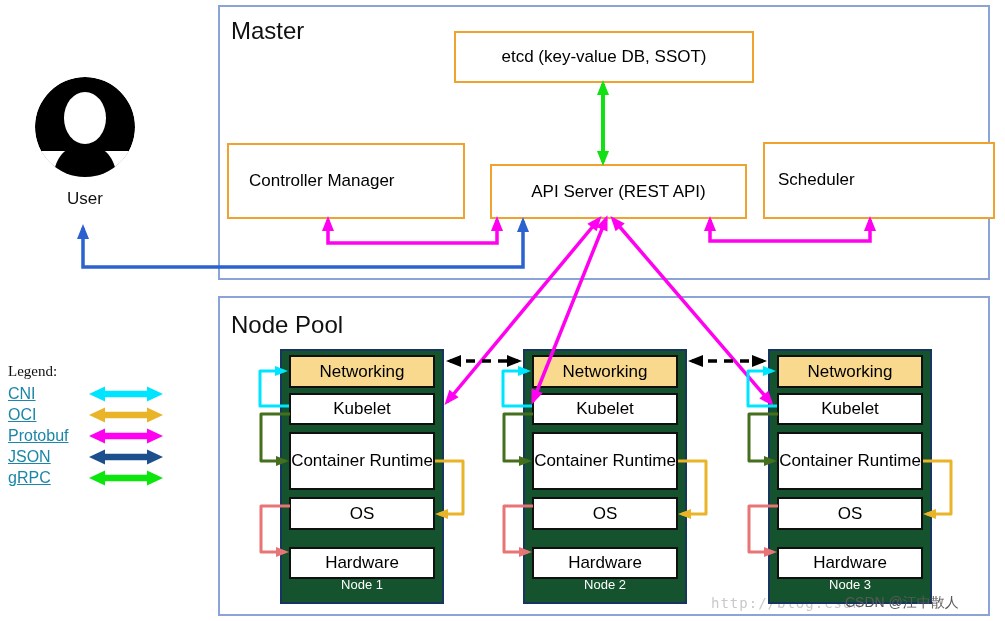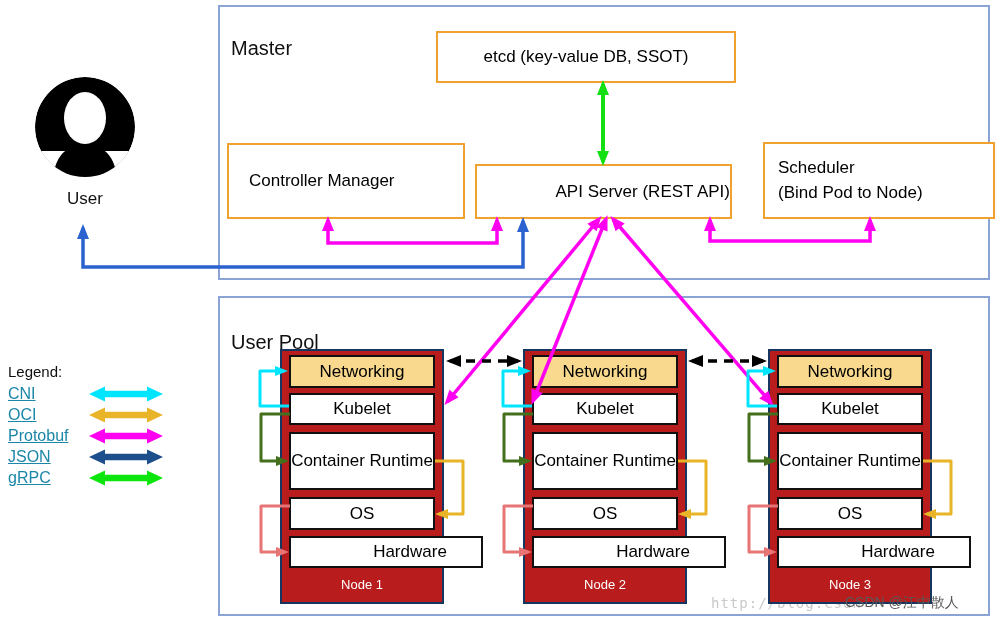--- a/index.html
+++ b/index.html
@@ -1,85 +1,84 @@
 <!DOCTYPE html>
 <html><head>
 <meta charset="utf-8">
 <style>
   html,body{margin:0;padding:0;background:#ffffff;}
   #stage{position:relative;width:1005px;height:621px;background:#ffffff;overflow:hidden;
          font-family:"Liberation Sans", sans-serif;color:#111;}
   .section{position:absolute;border:2px solid #8aa5d5;background:#ffffff;z-index:1;}
   #master-section{left:218px;top:5px;width:768px;height:271px;}
   #nodepool-section{left:218px;top:296px;width:768px;height:316px;}
-  .section-title{position:absolute;font-size:20px;color:#101010;z-index:2;margin-top:20px;}
+  .section-title{position:absolute;font-size:24px;color:#101010;z-index:2;}
   #master-title{left:231px;top:17px;}
   #nodepool-title{left:231px;top:311px;}
   .obox{position:absolute;background:#fff;border:2px solid #f0a22e;z-index:2;
         display:flex;align-items:center;font-size:17px;color:#000;}
   .obox.centered{justify-content:center;text-align:center;}
   .obox.lefted{flex-direction:column;align-items:flex-start;justify-content:center;
                padding-left:13px;line-height:1.45;}
-  #etcd-box{left:436px;top:31px;width:296px;height:48px;}
-  #apiserver-box{left:475px;top:164px;width:253px;height:51px;justify-content:flex-end;}
+  #etcd-box{left:454px;top:31px;width:296px;height:48px;}
+  #apiserver-box{left:490px;top:164px;width:253px;height:51px;}
   #cm-box{left:227px;top:143px;width:214px;height:72px;padding-left:20px;}
   #sched-box{left:763px;top:142px;width:215px;height:73px;}
   
   #user-icon{position:absolute;left:33px;top:75px;z-index:2;}
   #user-label{position:absolute;left:35px;top:189px;width:100px;text-align:center;
               font-size:17px;z-index:2;}
   
-  .node{position:absolute;top:349px;width:164px;height:255px;background:#b91c1c;
+  .node{position:absolute;top:349px;width:164px;height:255px;background:#14532d;
         border:2px solid #16365f;box-sizing:border-box;z-index:2;}
   #node-1{left:280px;} #node-2{left:523px;} #node-3{left:768px;}
   .layer{position:absolute;left:7px;width:142px;background:#ffffff;border:2px solid #101010;
          display:flex;align-items:center;justify-content:center;text-align:center;
          font-size:17px;line-height:1.15;color:#000;}
   .layer.networking{top:4px;height:29px;background:#f8d98d;}
   .layer.kubelet{top:42px;height:28px;}
   .layer.cruntime{top:81px;height:54px;}
   .layer.os{top:146px;height:29px;}
-  .layer.hardware{top:185px;height:28px;padding-left:48px;}
+  .layer.hardware{top:196px;height:28px;}
   .node-label{position:absolute;left:0;bottom:10px;width:100%;text-align:center;
               color:#ffffff;font-size:13px;}
   
   #legend{position:absolute;left:8px;top:363px;z-index:2;}
-  #legend-title{font-size:15px;color:#101010;margin:0 0 3px 0;}
+  #legend-title{font-size:15px;color:#101010;margin:0 0 3px 0;font-family:Liberation Serif, serif;}
   .legend-row{display:flex;align-items:center;height:21px;}
   .legend-row a{font-size:16px;color:#1b86a8;text-decoration:underline;width:80px;
                 display:inline-block;}
   .legend-arrow{flex:0 0 auto;}
   
   #overlay{position:absolute;left:0;top:0;z-index:5;pointer-events:none;}
   #wm-url{position:absolute;left:711px;top:595px;z-index:1;color:#c9c9c9;
           font-family:"DejaVu Sans Mono", monospace;font-size:14px;letter-spacing:1px;}
   #wm-credit{position:absolute;left:845px;top:594px;z-index:6;color:#595959;font-size:14px;}
 </style>
 </head>
 <body>
 
 <div id="stage">
 
   <div class="section" id="master-section"></div>
   <div class="section" id="nodepool-section"></div>
   <div class="section-title" id="master-title">Master</div>
-  <div class="section-title" id="nodepool-title">User Pool</div>
+  <div class="section-title" id="nodepool-title">Node Pool</div>
 
   <div class="obox centered" id="etcd-box">
     <span>etcd (key-value DB, SSOT)</span>
   </div>
   <div class="obox centered" id="apiserver-box">
     <span>API Server (REST API)</span>
   </div>
   <div class="obox lefted" id="cm-box">
     <span>Controller Manager</span>
   </div>
   <div class="obox lefted" id="sched-box">
     <span>Scheduler</span>
-    <span>(Bind Pod to Node)</span>
   </div>
 
   <svg id="user-icon" width="104" height="104" viewBox="0 0 104 104">
     <defs>
         <clipPath id="uclip">
           <circle cx="52" cy="52" r="50"></circle>
         </clipPath>
       </defs>
     <g clip-path="url(#uclip)">
       <circle cx="52" cy="52" r="50" fill="#000"></circle>

